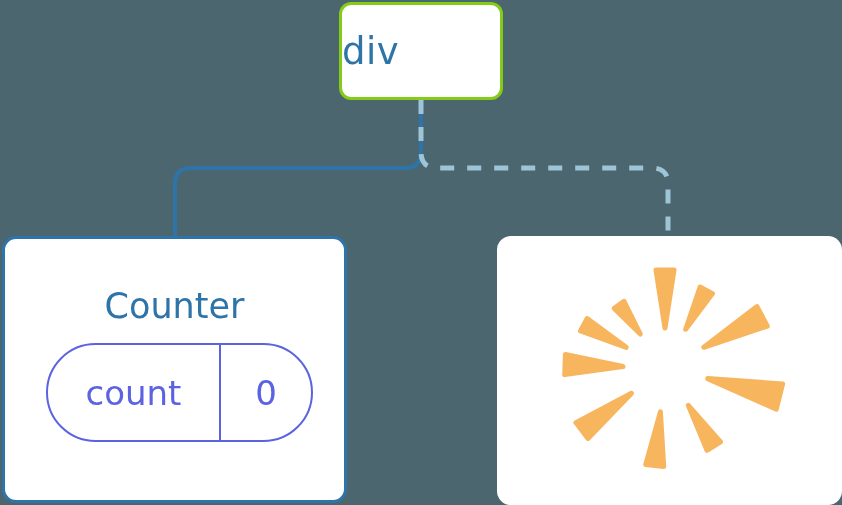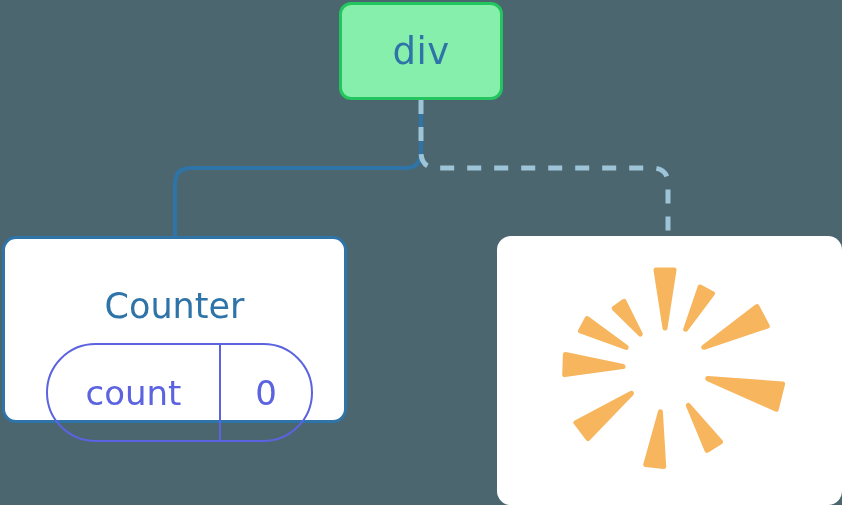--- a/index.html
+++ b/index.html
@@ -27,42 +27,42 @@
   }
 
   
   .node-div {
     position: absolute;
     left: 339px;
     top: 2px;
     width: 164px;
     height: 98px;
     box-sizing: border-box;
-    background: #86efac;
-    border: 3px solid #22c55e;
+    background: #ffffff;
+    border: 3px solid #84cc16;
     border-radius: 12px;
     display: flex;
     align-items: center;
-    justify-content: center;
+    justify-content: flex-start;
     z-index: 3;
   }
   .node-div-label {
     color: #2e74a8;
     font-size: 37px;
     line-height: 1;
     letter-spacing: 0.5px;
   }
 
   
   .node-counter {
     position: absolute;
     left: 2px;
     top: 236px;
     width: 345px;
-    height: 187px;
+    height: 267px;
     box-sizing: border-box;
     background: #ffffff;
     border: 3px solid #2e74a8;
     border-radius: 14px;
     z-index: 3;
   }
   .counter-title {
     position: absolute;
     left: 0;
     right: 0;

